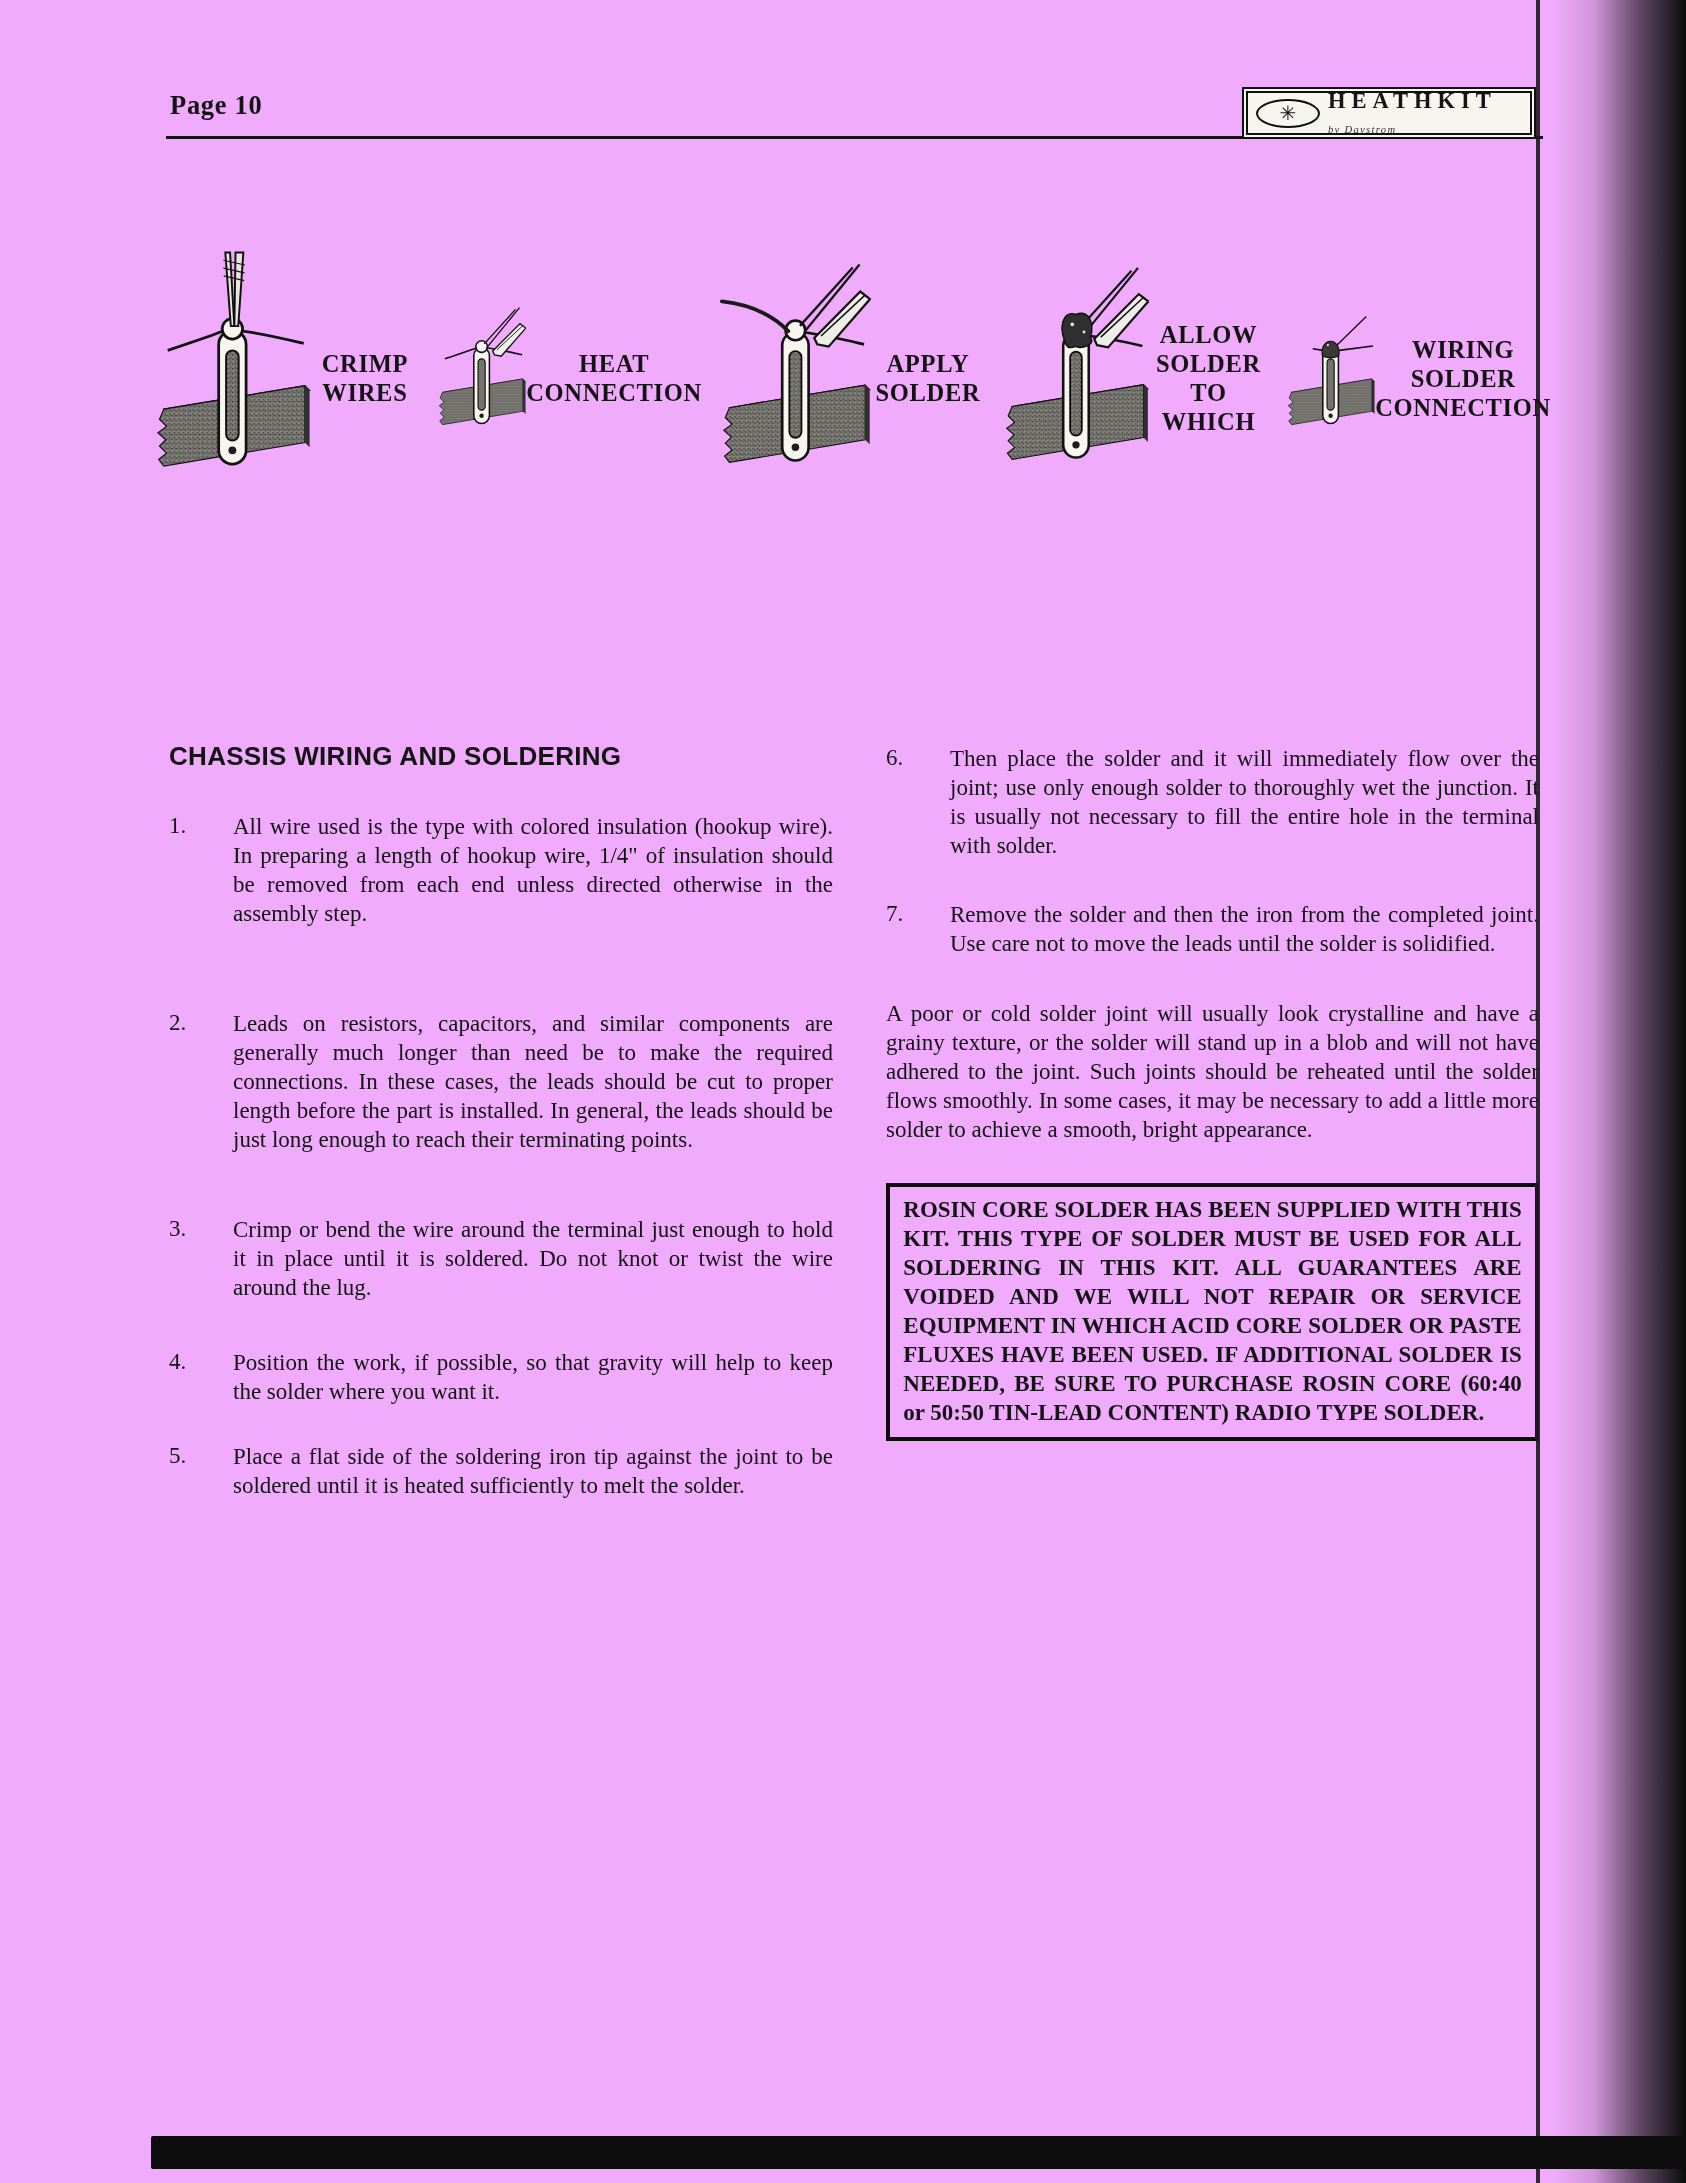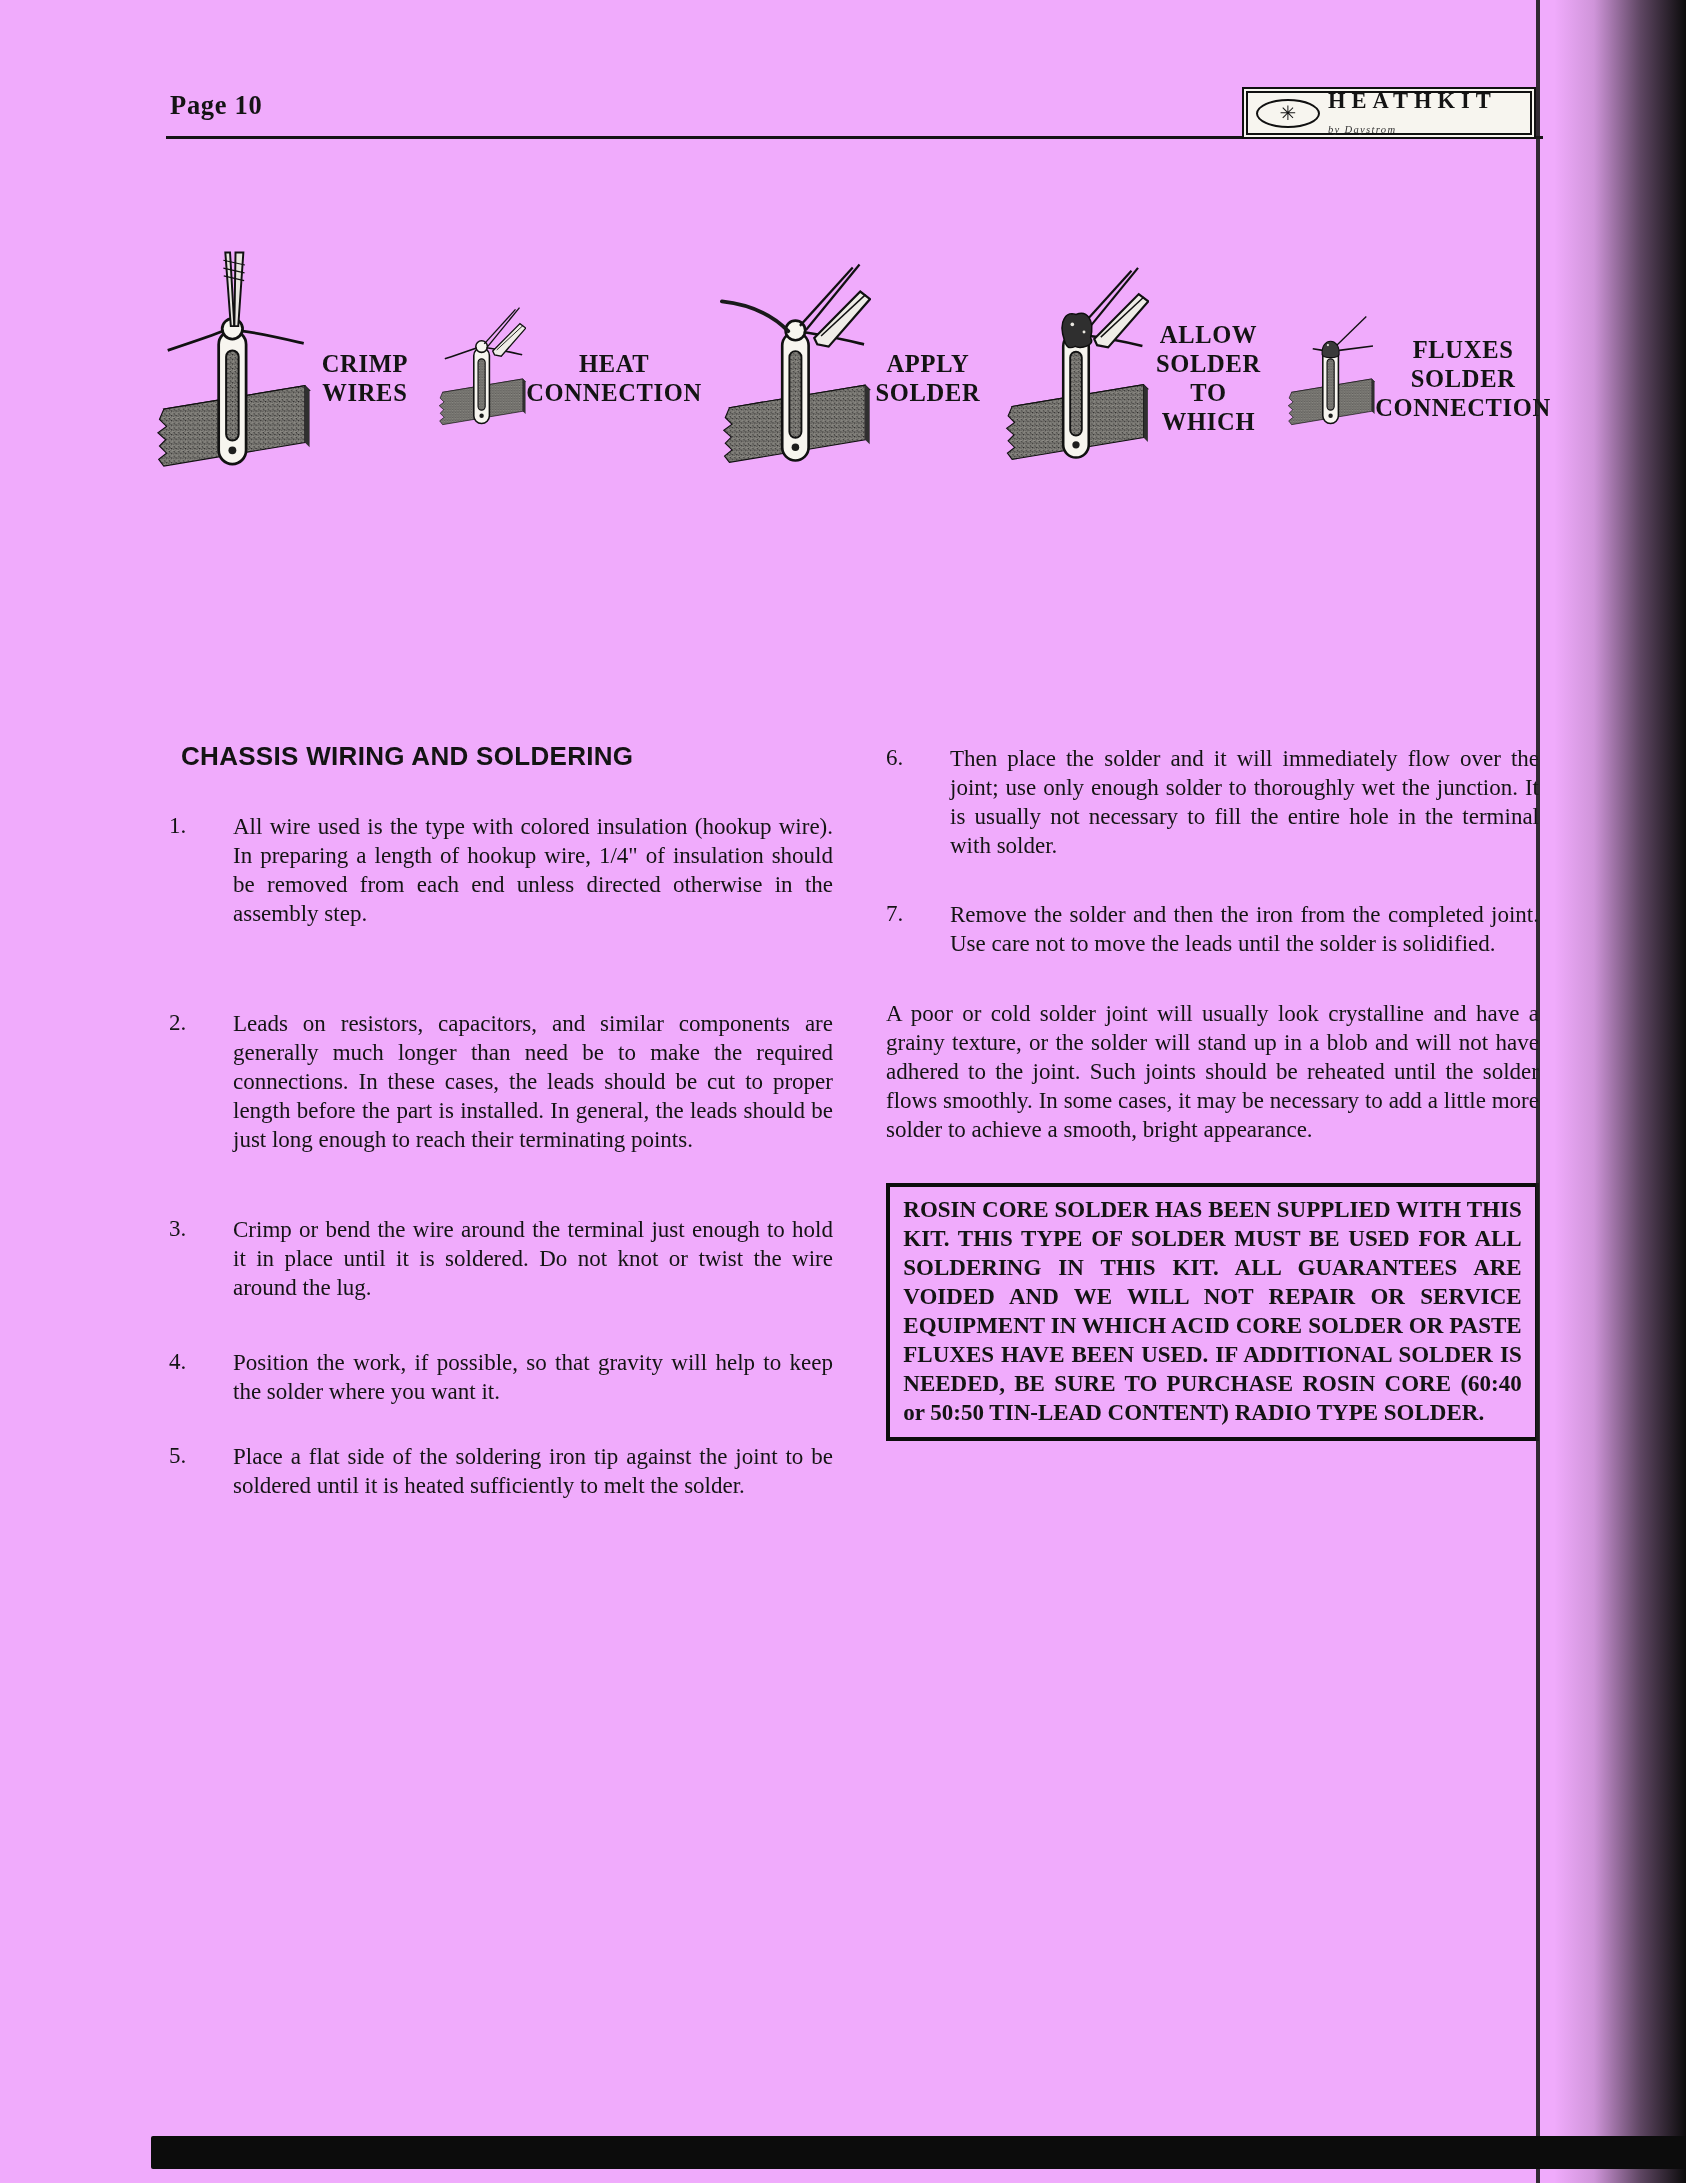--- a/index.html
+++ b/index.html
@@ -59,21 +59,20 @@
   }
   .caption span { display:block; }
 
   
   .col-left  { position:absolute; left:169px;  top:741px; width:664px; }
   .col-right { position:absolute; left:886px; top:745px; width:653px; }
   .section-heading {
     font-family:"Liberation Sans", sans-serif;
     font-weight:bold; font-size:26px; letter-spacing:0.3px;
     margin-bottom:41px;
-    margin-left:12px;
   }
   .item { display:flex; }
   .item .num { flex:0 0 64px; font-size:23px; }
   .item .txt { flex:1; font-size:23px; line-height:1.26; text-align:justify; }
   .closing {
     font-size:23px; line-height:1.26; text-align:justify;
   }
   .notice {
     border:4.6px solid #0d0d0d;
     padding:9.3px 13.3px;
@@ -251,21 +250,21 @@
         <circle cx="200" cy="505" r="10" fill="#1d1d1d"></circle>
 
         <line x1="238" y1="212" x2="390" y2="192" stroke="#111" stroke-width="7"></line>
         <line x1="222" y1="195" x2="360" y2="60" stroke="#111" stroke-width="6"></line>
         <line x1="120" y1="205" x2="165" y2="212" stroke="#111" stroke-width="7"></line>
 
         <path d="M162,228 C158,152 242,152 238,228 C242,250 158,250 162,228 Z" fill="#3a3a3a" stroke="#0e0e0e" stroke-width="5"></path>
         <circle cx="188" cy="188" r="5" fill="#e9e7e0"></circle>
       </svg>
       <div class="caption">
-        <span>FLUXES SOLDER</span>
+        <span>WIRING SOLDER</span>
         <span>CONNECTION</span>
       </div>
     </div>
 
   </div>
 
   <div class="col-left">
     <div class="section-heading">CHASSIS WIRING AND SOLDERING</div>
 
     <div class="item mb-item1">

